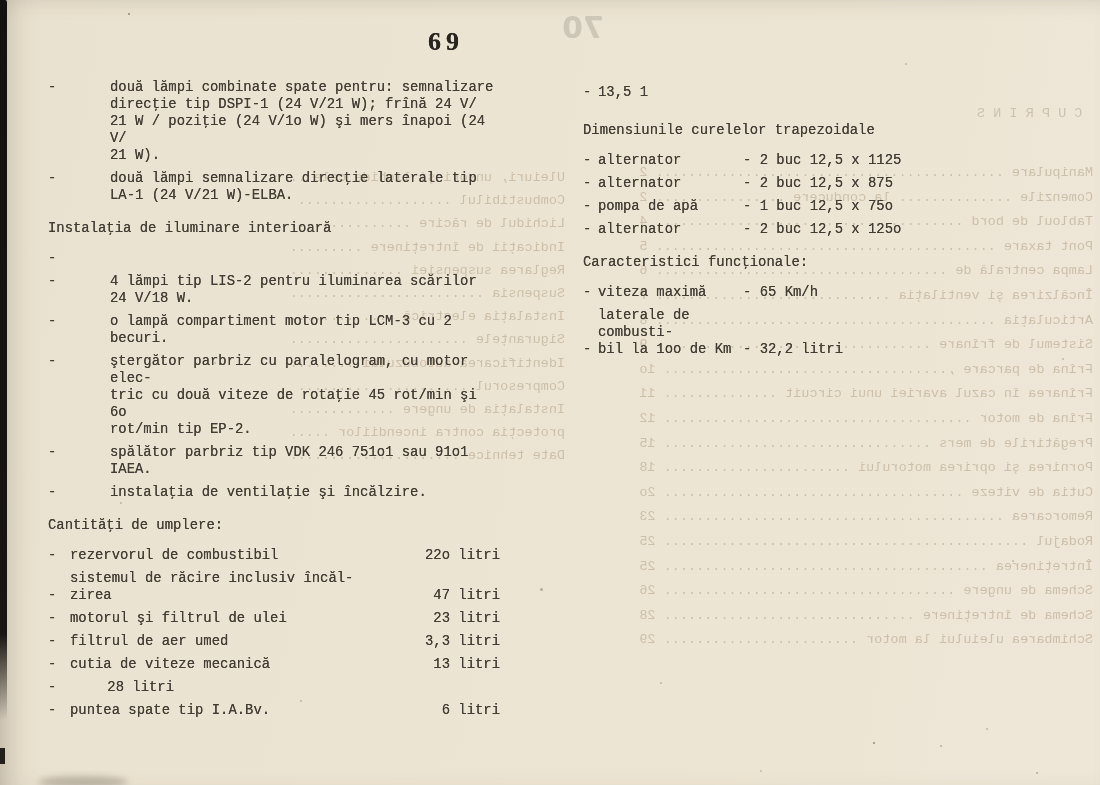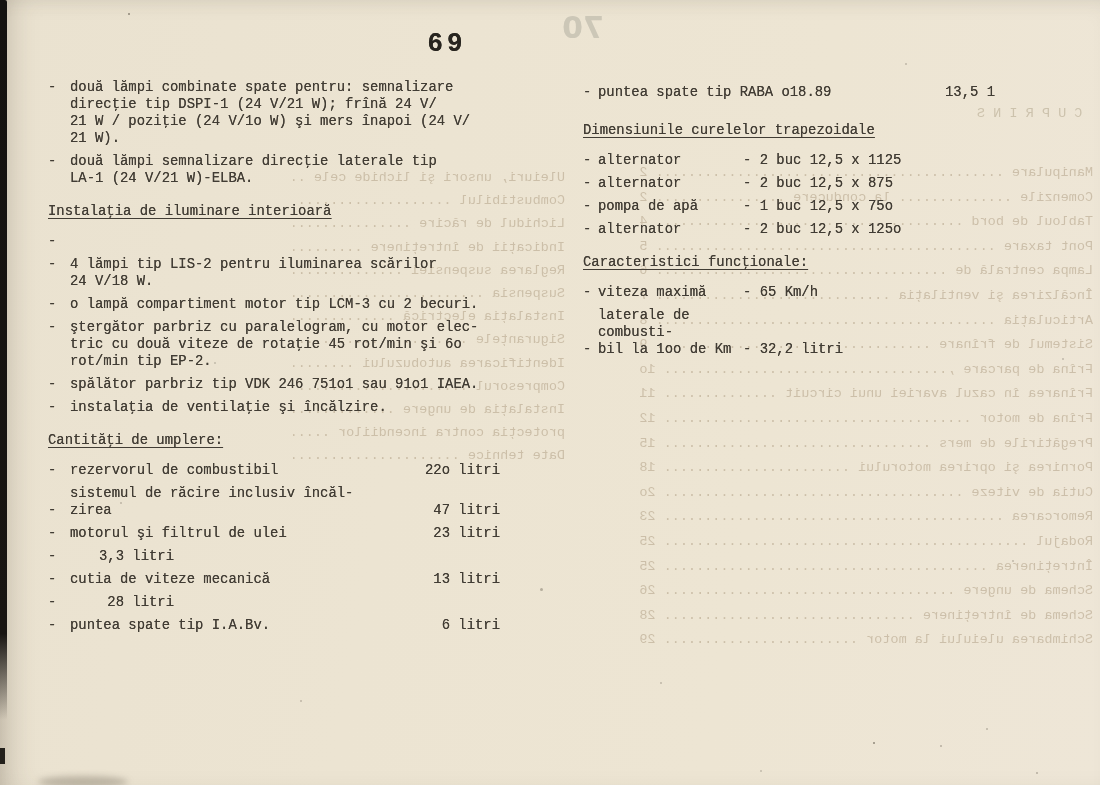--- a/index.html
+++ b/index.html
@@ -26,31 +26,31 @@
   .bleed-toc-title{position:absolute;right:18px;top:106px;transform:scaleX(-1);
     font-size:13.5px;color:#b7ab92;opacity:.6;filter:blur(.4px);white-space:nowrap;}
   .bleed-col{position:absolute;transform:scaleX(-1);overflow:hidden;
     font-size:13.5px;color:#b2a187;opacity:.55;filter:blur(.35px);}
   .bleed-center{left:293px;top:166px;width:272px;line-height:23.2px;}
   .bleed-right{left:585px;top:161px;width:508px;line-height:24.6px;}
   .bleed-line{white-space:nowrap;}
   
   .ink{text-shadow:0 0 .5px rgba(62,56,47,.85);}
   .pagenum{position:absolute;left:428px;top:27px;z-index:3;
-    font-family:Liberation Sans, sans-serif;font-weight:bold;
+    font-family:Liberation Serif, serif;font-weight:bold;
     font-size:26px;letter-spacing:5px;color:#28251f;text-shadow:0 0 .6px rgba(30,27,22,.9);}
   .col{position:absolute;z-index:2;font-size:13.9px;line-height:17px;}
   .col-left{left:48px;top:79px;width:452px;}
   .col-right{left:583px;top:84px;width:414px;}
   .hd{display:table;margin:16px 0 13px 0;
-    text-decoration:underline;text-underline-offset:3px;text-decoration-thickness:1.2px;}
+    text-underline-offset:3px;text-decoration-thickness:1.2px;}
   .row{display:flex;margin:0 0 6px 0;}
   .dash{flex:0 0 22px;}
   .col-right .dash{flex:0 0 15px;}
-  .btext{white-space:pre-line;}
+  .btext{white-space:pre-line;margin-left:40px;}
   .qrow{align-items:flex-end;}
   .qrow .lab{flex:1;white-space:pre-line;}
   .qrow .val{flex:0 0 104px;text-align:right;white-space:nowrap;}
   .r0 .lab{flex:1;}
   .r0 .val{white-space:nowrap;padding-right:2px;}
   .brow .lab,.srow .lab{flex:0 0 145px;white-space:pre-line;}
   .brow .val,.srow .val{white-space:nowrap;}
   .srow{align-items:flex-end;}
 </style>
 </head>
@@ -199,20 +199,21 @@
         </div>
 
         <div class="row qrow">
           <span class="dash">-</span>
           <span class="lab">motorul şi filtrul de ulei</span>
           <span class="val">23 litri</span>
         </div>
 
         <div class="row qrow">
           <span class="dash">-</span>
+          <span class="lab">filtrul de aer umed</span>
           <span class="val">3,3 litri</span>
         </div>
 
         <div class="row qrow">
           <span class="dash">-</span>
           <span class="lab">cutia de viteze mecanică</span>
           <span class="val">13 litri</span>
         </div>
 
         <div class="row qrow">
@@ -224,21 +225,20 @@
           <span class="dash">-</span>
           <span class="lab">puntea spate tip I.A.Bv.</span>
           <span class="val">6 litri</span>
         </div>
       </div>
   </div>
 
   <div class="col col-right ink">
     <div class="row r0">
       <span class="dash">-</span>
-      <span class="lab">puntea spate tip RABA o18.89</span>
       <span class="val">13,5 1</span>
     </div>
 
     <div class="hd" style="margin-top:21px;">Dimensiunile curelelor trapezoidale</div>
     <div>
 
         <div class="row brow">
           <span class="dash">-</span>
           <span class="lab">alternator</span>
           <span class="val">- 2 buc 12,5 x 1125</span>

